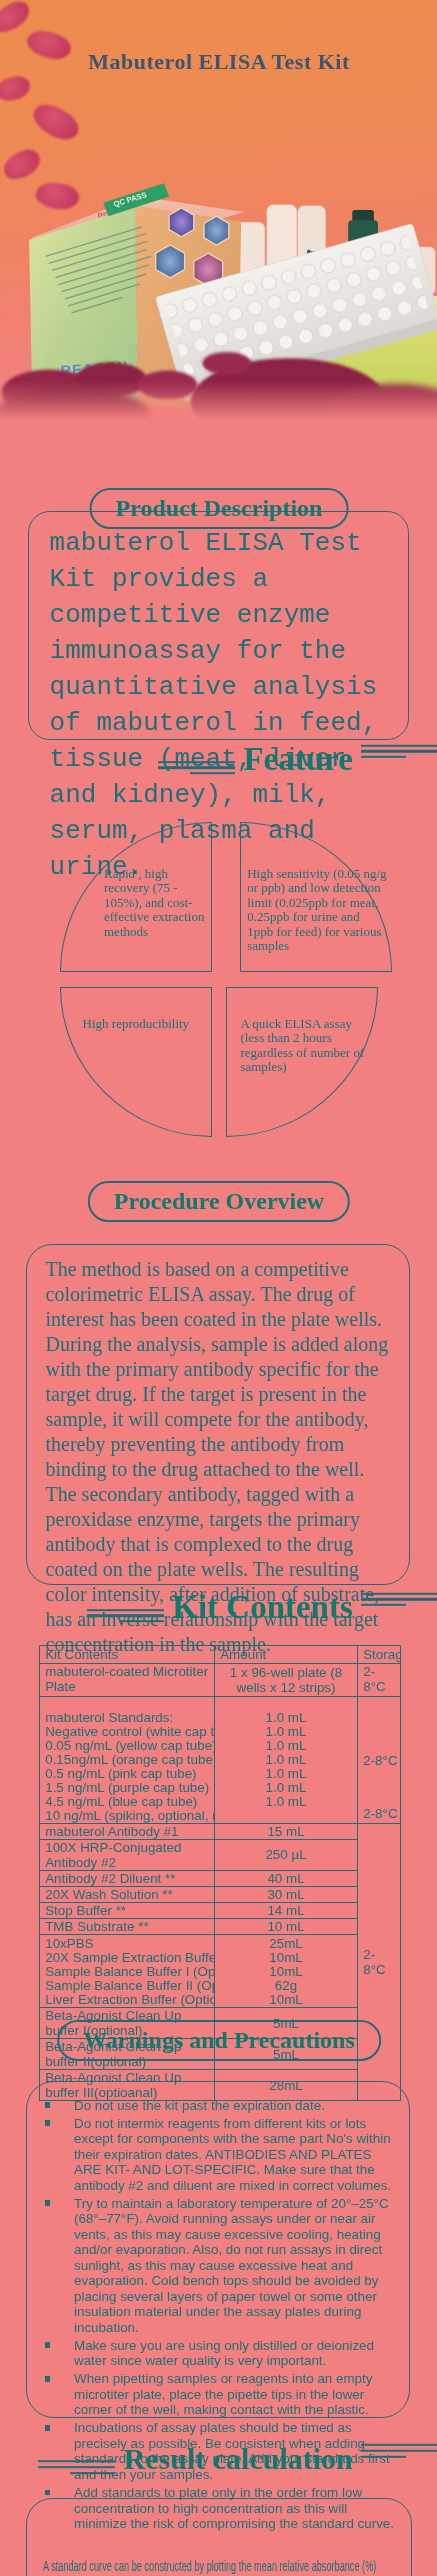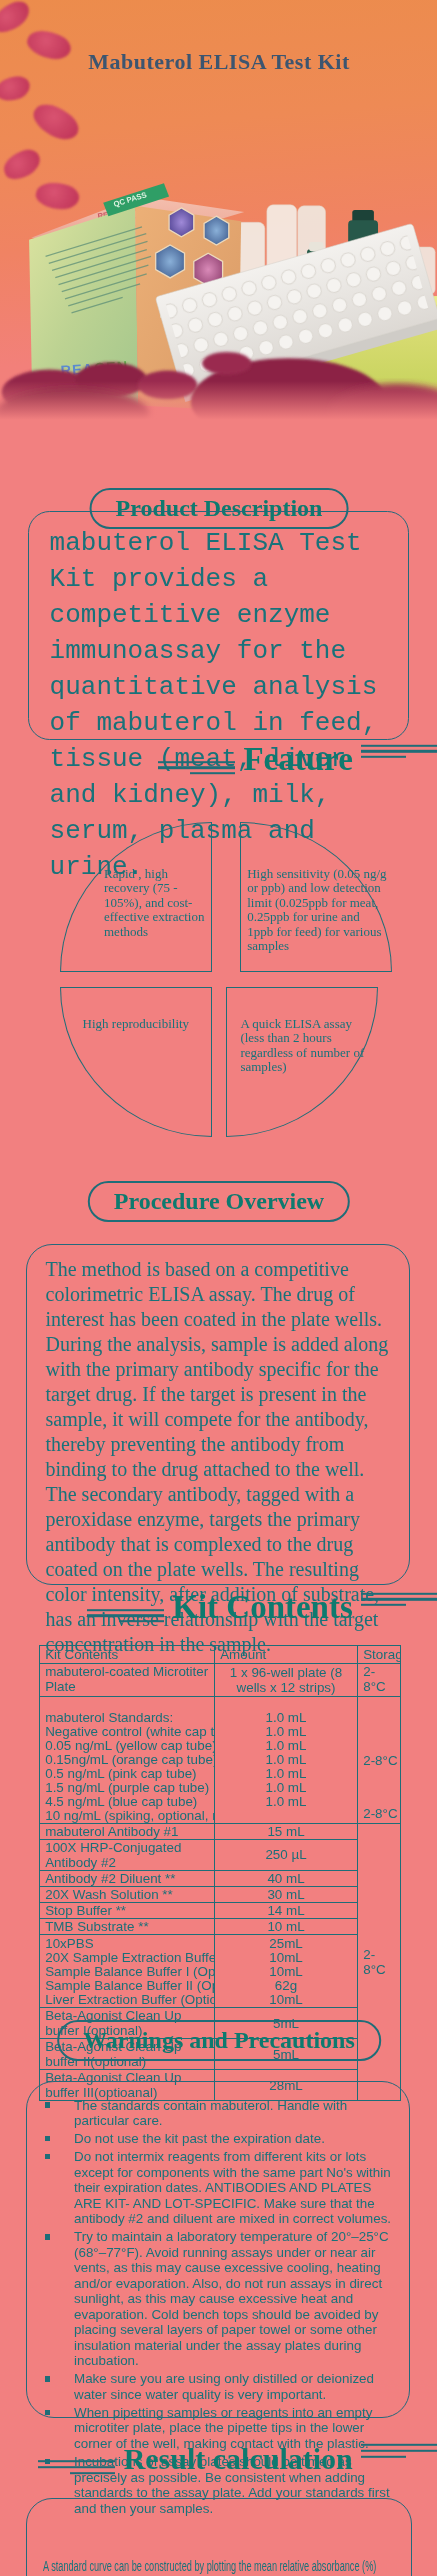--- a/index.html
+++ b/index.html
@@ -369,27 +369,27 @@
             <td>Beta-Agonist Clean Up buffer III(optioanal)</td>
             <td class="amt">28mL</td>
           </tr>
         </tbody>
     </table>
   </div>
 
   <div class="pill" style="top:2020px;">Warnings and Precautions</div>
   <div class="tealbox warn-box">
     <ul id="warn-list">
-        <li>The standards contain mabuterol. Handle with particular care.</li>
         <li>Do not use the kit past the expiration date.</li>
         <li>Do not intermix reagents from different kits or lots except for components with the same part No's within their expiration dates. ANTIBODIES AND PLATES ARE KIT- AND LOT-SPECIFIC. Make sure that the antibody #2 and diluent are mixed in correct volumes.</li>
         <li>Try to maintain a laboratory temperature of 20°–25°C (68°–77°F). Avoid running assays under or near air vents, as this may cause excessive cooling, heating and/or evaporation. Also, do not run assays in direct sunlight, as this may cause excessive heat and evaporation. Cold bench tops should be avoided by placing several layers of paper towel or some other insulation material under the assay plates during incubation.</li>
         <li>Make sure you are using only distilled or deionized water since water quality is very important.</li>
         <li>When pipetting samples or reagents into an empty microtiter plate, place the pipette tips in the lower corner of the well, making contact with the plastic.</li>
         <li>Incubations of assay plates should be timed as precisely as possible. Be consistent when adding standards to the assay plate. Add your standards first and then your samples.</li>
+        <li>Add standards to plate only in the order from low concentration to high concentration as this will minimize the risk of compromising the standard curve.</li>
       </ul>
   </div>
 
   <div class="lines-heading" style="top:2442px;font-size:30px;">
     <div class="lineset l">
         <span></span>
         <span></span>
         <span></span>
       </div>
     <div>Result calculation</div>

